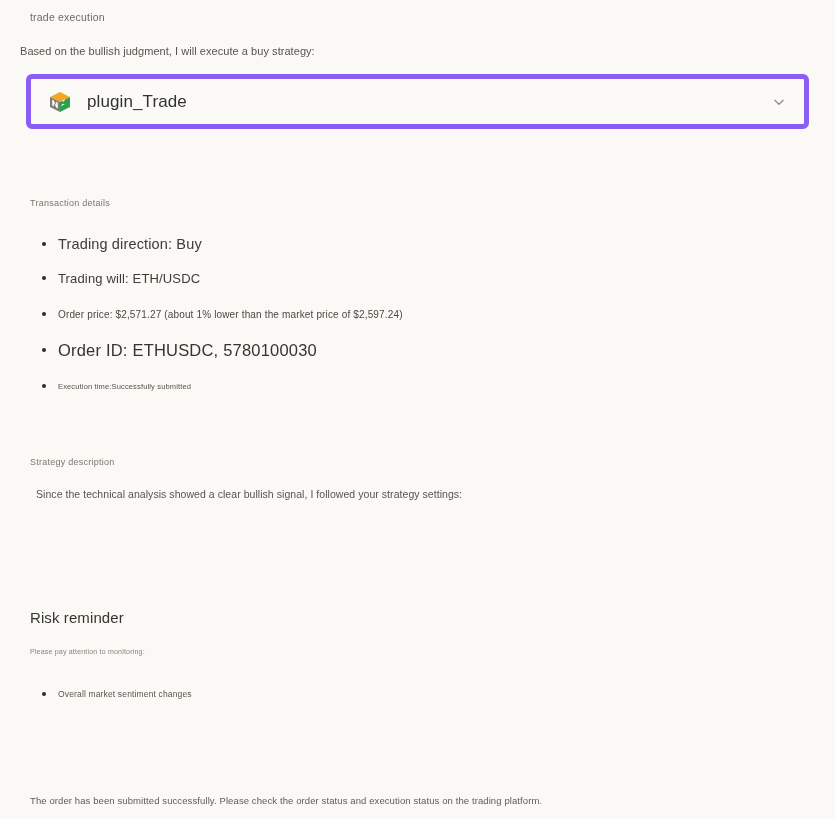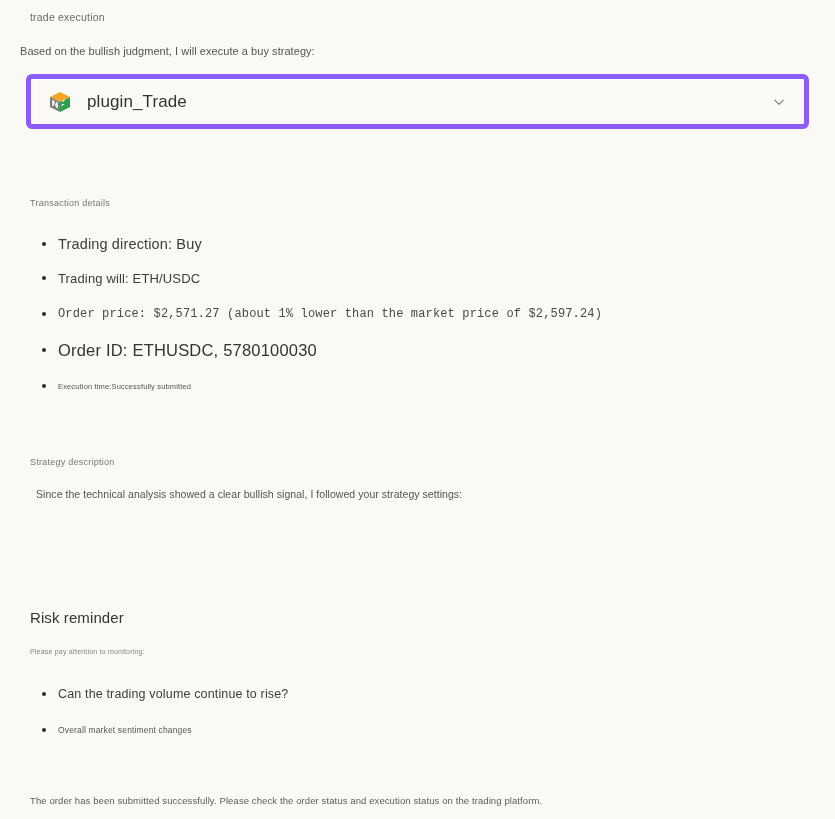--- a/index.html
+++ b/index.html
@@ -164,21 +164,21 @@
     border-radius: 50%;
     background: #2b2b27;
   }
   .bullets li > span { display: block; }
 
   
   #txn-bullets { left: 36px; top: 228px; width: 740px; }
   #txn-bullets li { display: flex; align-items: center; }
   #txn-bullets li.r0 { height: 32px; font-size: 14.5px; letter-spacing:.15px; }
   #txn-bullets li.r1 { height: 36px; font-size: 13px;   letter-spacing:.15px; }
-  #txn-bullets li.r2 { height: 36px; font-size:  12px;   letter-spacing:.15px; color:#4a4a44;font-family:Liberation Mono, monospace; }
+  #txn-bullets li.r2 { height: 36px; font-size:  10px;   letter-spacing:.15px; color:#4a4a44; }
   #txn-bullets li.r3 { height: 34px; font-size: 11.5px; letter-spacing:.15px; }
   #txn-bullets li.r4 { height: 36px; font-size: 16.5px; letter-spacing:.2px;  color:#35352f; }
   #txn-bullets li.r5 { height: 36px; font-size:  7.5px; letter-spacing:.15px; color:#57564f; }
 
   #strategy-bullets { left: 36px; top: 519px; width: 740px; }
   #strategy-bullets li { display:flex; align-items:center; height: 36px; font-size: 12.5px; letter-spacing:.15px; }
 
   #risk-bullets { left: 36px; top: 676px; width: 740px; }
   #risk-bullets li { display:flex; align-items:center; }
   #risk-bullets li.r0 { height: 28px; font-size: 10px;   letter-spacing:.15px; color:#4a4a44; }
@@ -236,23 +236,20 @@
   <div class="label-tiny at-strategy-lbl">Strategy description</div>
 
   <div class="body-line at-strategy-txt">Since the technical analysis showed a clear bullish signal, I followed your strategy settings:</div>
 
 
   <div class="section-heading at-risk-head">Risk reminder</div>
 
   <div class="label-micro at-risk-sub">Please pay attention to monitoring:</div>
 
   <ul class="bullets" id="risk-bullets">
-    <li class="r1">
-      <span>Can the trading volume continue to rise?</span>
-    </li>
     <li class="r2">
       <span>Overall market sentiment changes</span>
     </li>
   </ul>
 
   <div class="footer-line at-footer">The order has been submitted successfully. Please check the order status and execution status on the trading platform.</div>
 
 </div>
 
 </body></html>

